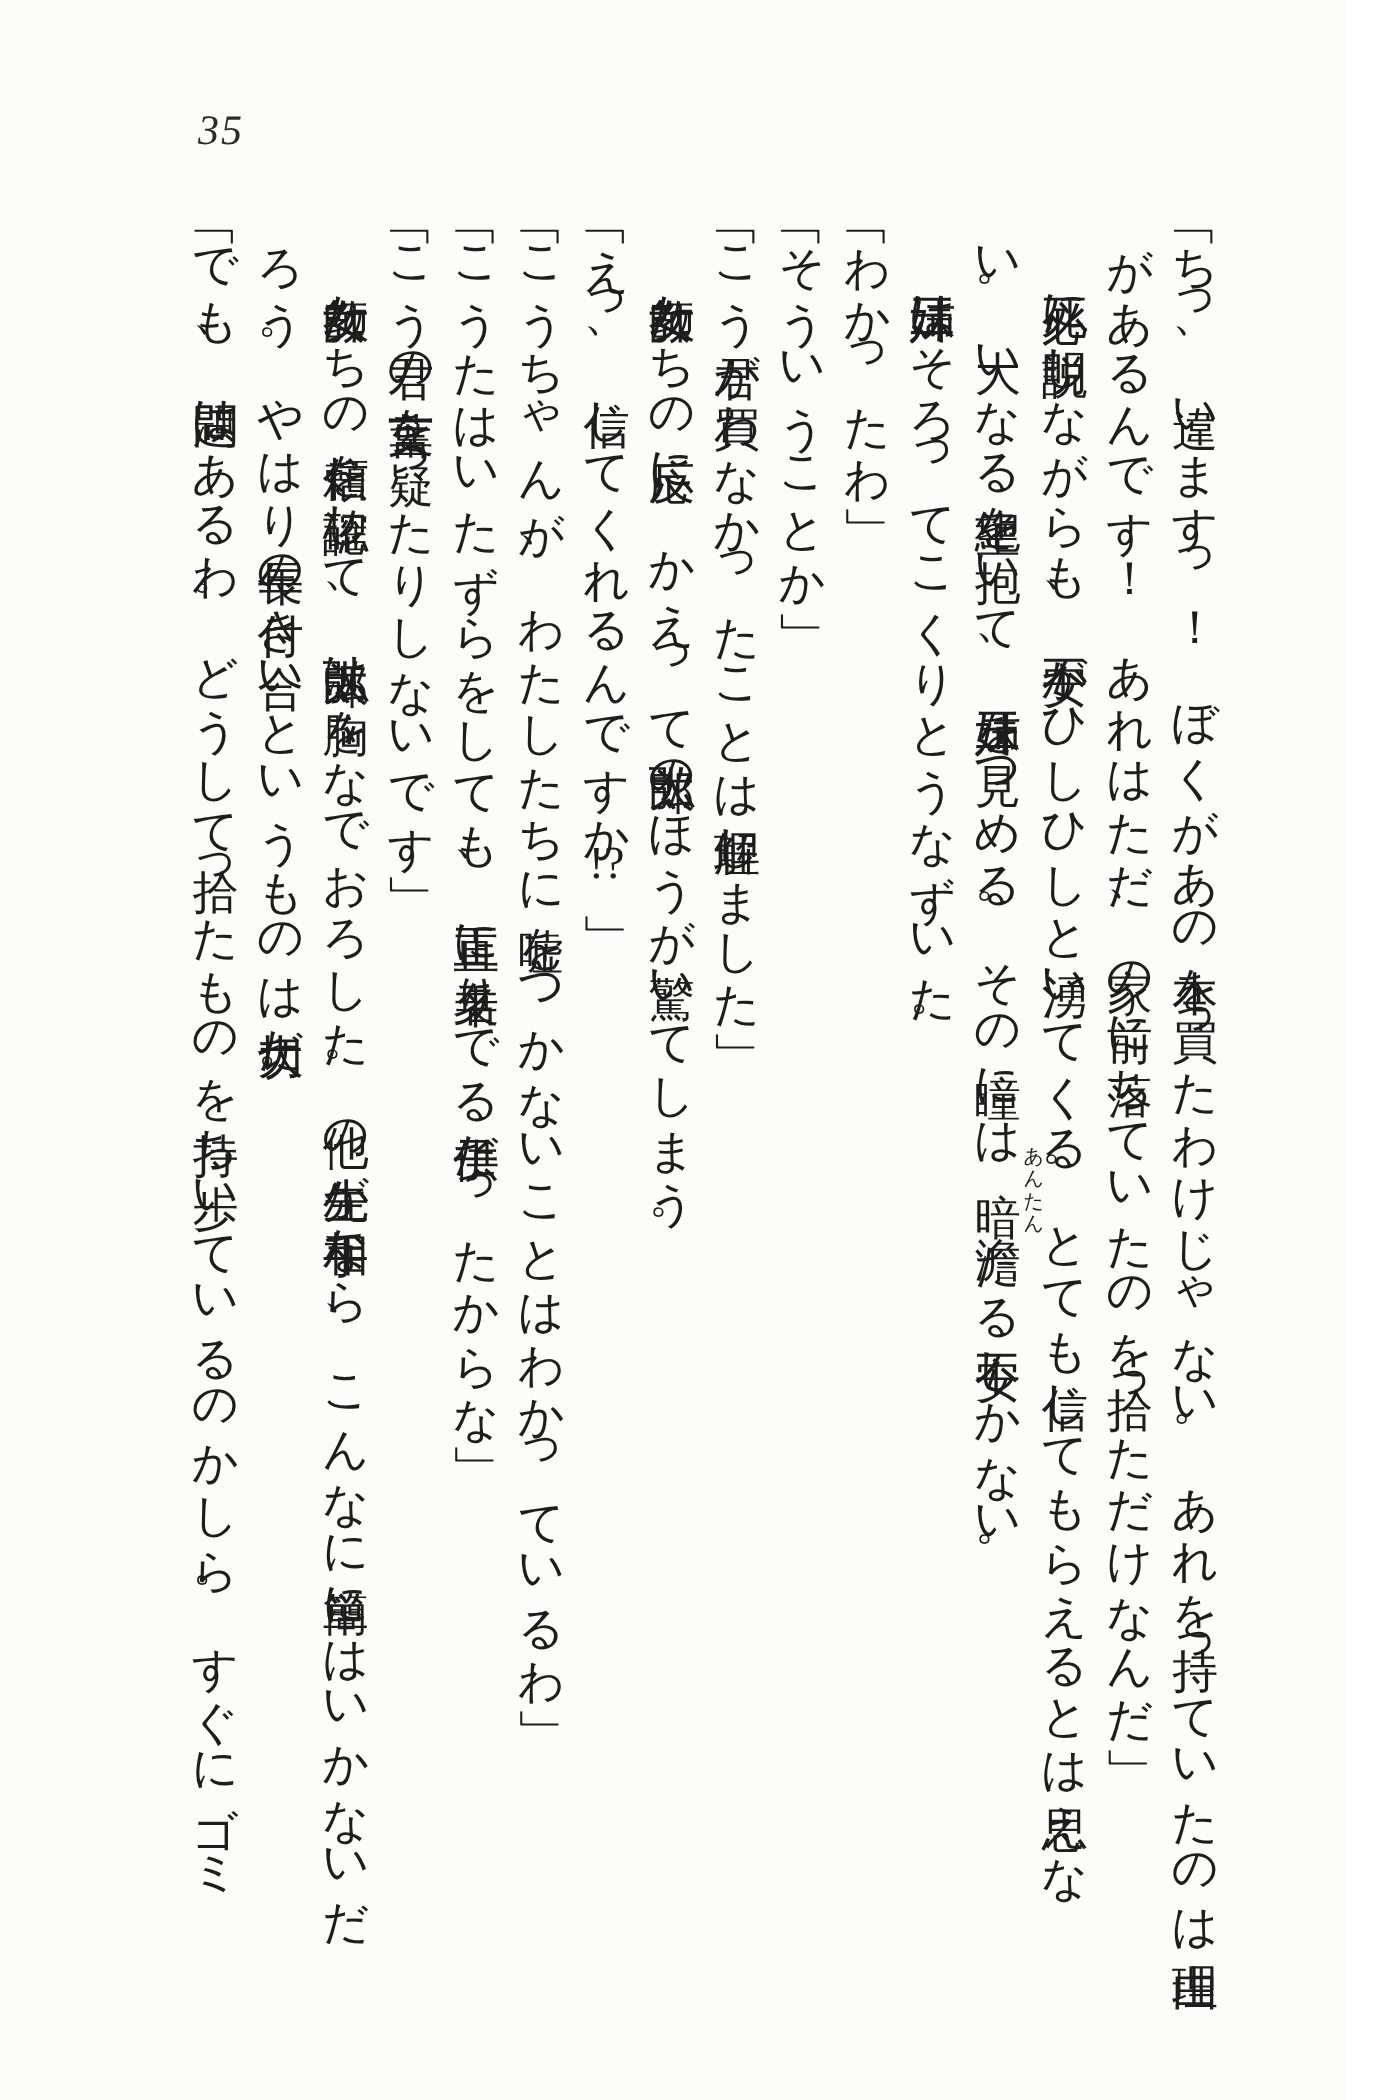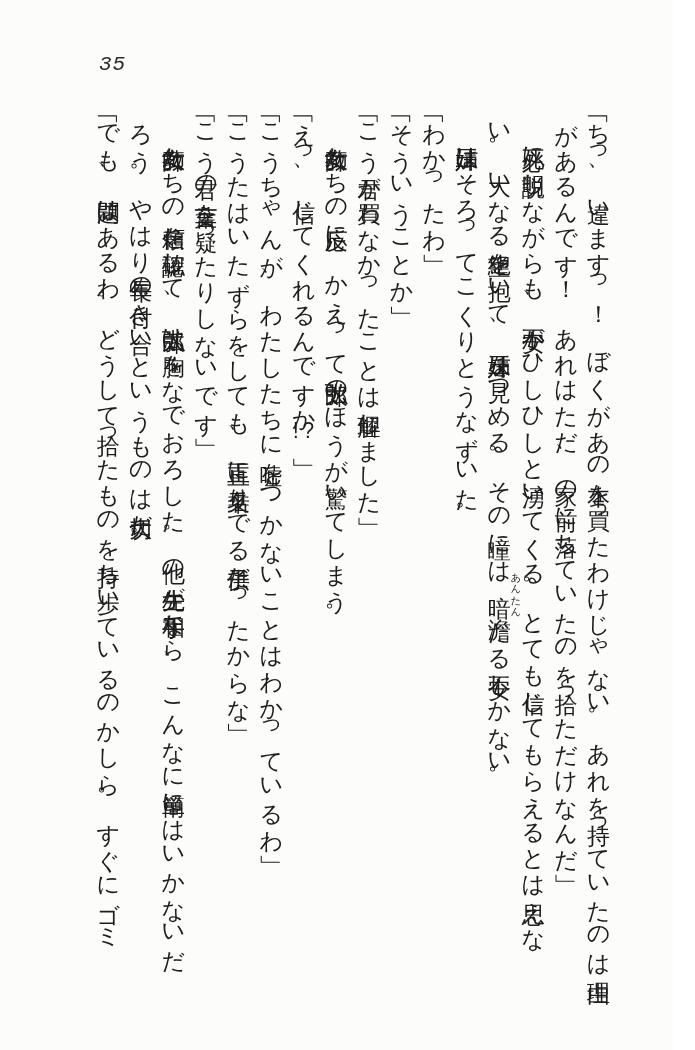--- a/index.html
+++ b/index.html
@@ -6,21 +6,21 @@
     margin: 0;
     padding: 0;
     background: #ffffff;
   }
   .page {
     position: relative;
     width: 673px;
     height: 1050px;
     background: #fcfcfb;
     overflow: hidden;
-    font-family: Liberation Mono, monospace;
+    font-family: Liberation Serif, serif;
   }
   .page-number {
     position: absolute;
     top: 53px;
     left: 99px;
     font-size: 21px;
     color: #2b2b2b;
     font-style: italic;
     letter-spacing: 1px;
   }

